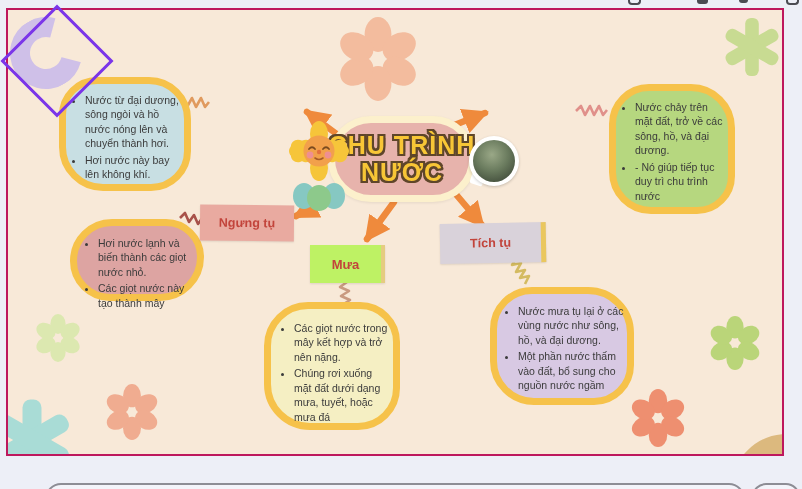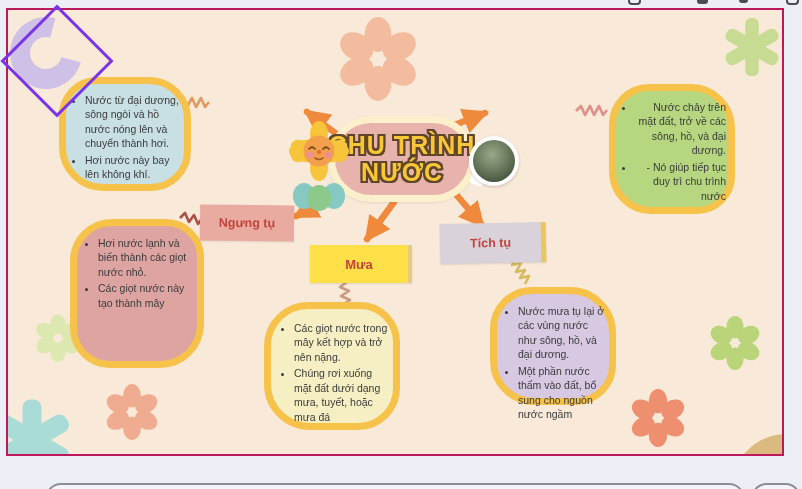--- a/index.html
+++ b/index.html
@@ -34,36 +34,36 @@
     color:#f8c636; white-space:nowrap; text-align:center;
     -webkit-text-stroke:4px #5f462a; paint-order:stroke fill;
     text-shadow:-2px -2px 0 #5f462a,2px -2px 0 #5f462a,-2px 2px 0 #5f462a,2px 2px 0 #5f462a; }
 
   
   .label-node { position:absolute; display:flex; align-items:center; justify-content:center;
     font-weight:bold; font-size:12.5px; color:#c2443b; box-shadow:0 1px 2px rgba(0,0,0,.10); }
   .l-bayhoi   { left:199px; top:80px;  width:94px;  height:33px; background:#a5d5db; transform:rotate(-.5deg); }
   .l-chaytran { left:472px; top:87px;  width:104px; height:33px; background:#b9da8a; }
   .l-ngungtu  { left:192px; top:195px; width:94px;  height:36px; background:#e9aaa0; transform:rotate(.6deg); }
-  .l-mua      { left:302px; top:235px; width:102px;  height:38px; background:#fde047; border-right:4px solid #e5cc80; font-size:13px; }
+  .l-mua      { left:302px; top:235px; width:75px;  height:38px; background:#bef264; border-right:4px solid #e5cc80; font-size:13px; }
   .l-tichtu   { left:432px; top:213px; width:106px; height:40px; background:#d9d2da; border-right:5px solid #eac75e; transform:rotate(-1deg); }
 
   
   .text-box { position:absolute; border:7px solid #f6c24a; color:#3b3b3b; }
   .text-box ul { margin:0; padding-left:13px; }
   .text-box li { font-size:10.5px; line-height:1.38; margin-bottom:2px; }
   .b-bayhoi   { left:51px;  top:67px;  width:132px; height:114px; background:#c8dfe3;
     border-radius:38px 42px 40px 44px; padding:9px 4px 4px 6px; }
   .b-chaytran { left:601px; top:74px;  width:126px; height:130px; background:#b6d77f;
-    border-radius:40px 44px 38px 42px; padding:9px 2px 4px 6px;text-align:right; }
-  .b-ngungtu  { left:62px;  top:209px; width:134px; height:149px; background:#dda4a2;
+    border-radius:40px 44px 38px 42px; padding:9px 2px 4px 6px; }
+  .b-ngungtu  { left:62px;  top:209px; width:134px; height:82px; background:#dda4a2;
     border-radius:42px 38px 44px 40px; padding:10px 2px 4px 8px; }
   .b-mua      { left:256px; top:292px; width:136px; height:128px; background:#f5efc3;
     border-radius:44px 40px 42px 46px; padding:12px 2px 4px 10px; }
-  .b-tichtu   { left:482px; top:277px; width:126px; height:118px; background:#d8c9e3;
+  .b-tichtu   { left:482px; top:277px; width:144px; height:118px; background:#d8c9e3;
     border-radius:42px 46px 40px 44px; padding:10px 2px 12px 8px; }
 
   
   .avatar { position:absolute; left:461px; top:126px; width:50px; height:50px; z-index:5; }
   .avatar .ring { position:absolute; inset:0; background:#fff; border-radius:50%;
     box-shadow:0 1px 3px rgba(0,0,0,.2); }
   .avatar .tail { position:absolute; left:2px; top:36px; width:13px; height:13px; background:#fff;
     transform:rotate(18deg); border-radius:2px; }
   .avatar .photo { position:absolute; left:4px; top:4px; width:42px; height:42px; border-radius:50%;
     background:radial-gradient(circle at 45% 35%, #9aa887 0%, #6a7b5e 45%, #46523f 80%, #333d30 100%); }

